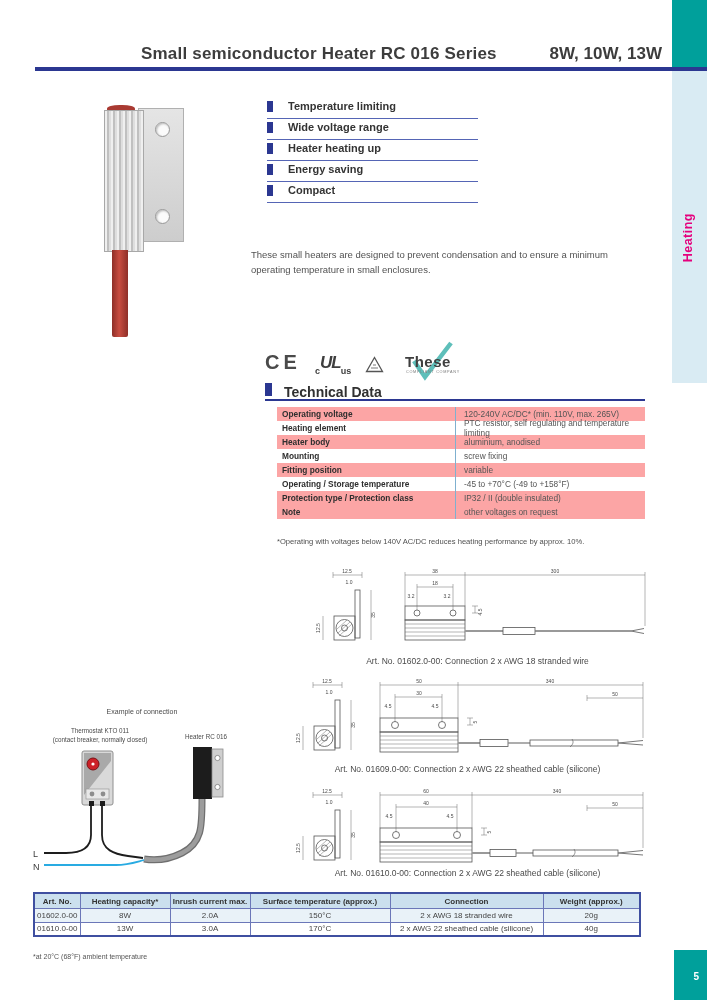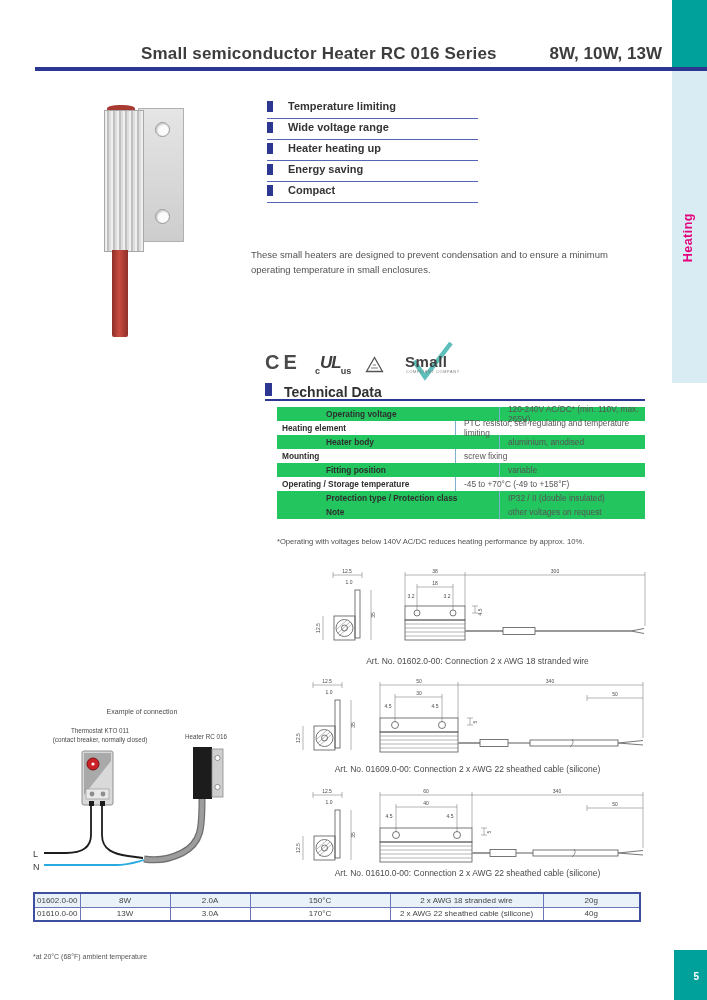--- a/index.html
+++ b/index.html
@@ -48,21 +48,21 @@
   .rohs-word{position:absolute;left:12px;top:6px;font-size:15px;font-weight:bold;color:#3f3f3f;letter-spacing:.5px;}
   .rohs-sub{position:absolute;left:13px;top:23px;font-size:3.8px;color:#7a7a7a;letter-spacing:.7px;}
 
   
   .td-head{position:absolute;left:265px;top:382px;width:380px;height:17px;border-bottom:2px solid #2b3791;}
   .td-head .bullet{position:absolute;left:0;top:1px;width:7px;height:13px;background:#2b3791;}
   .td-head .lbl{position:absolute;left:19px;top:2px;font-size:14px;font-weight:bold;color:#303030;}
 
   .tdt{position:absolute;left:277px;top:407px;width:368px;}
   .tdt-row{display:flex;height:14px;align-items:stretch;font-size:8.3px;}
-  .tdt-row.alt{background:#22c55e;padding-left:44px;}
+  .tdt-row.alt{background:#fca5a5;}
   .tdt-label{width:173px;font-weight:bold;color:#2e2e2e;padding-left:5px;display:flex;align-items:center;}
   .tdt-value{flex:1;color:#555;border-left:1px solid #7fb0cf;padding-left:8px;display:flex;align-items:center;}
   .tdt-foot{position:absolute;left:277px;top:537px;font-size:7.6px;color:#4f4f4f;}
 
   
   .drw{position:absolute;}
   .drw-caption{position:absolute;font-size:8.5px;color:#4a4a4a;text-align:center;}
   svg .dimtx{font-family:"Liberation Sans",sans-serif;font-size:5px;fill:#4a4a4a;}
   svg .dln{stroke:#6b6b6b;stroke-width:.5;}
   svg .oln{stroke:#555;stroke-width:.8;fill:none;}
@@ -141,21 +141,21 @@
       <svg width="19" height="17" viewBox="0 0 19 17">
         <polygon points="9.5,1.5 17.5,15.5 1.5,15.5" fill="none" stroke="#555" stroke-width="1.3"></polygon>
         <line x1="6" y1="12" x2="13" y2="12" stroke="#555" stroke-width=".8"></line>
         <line x1="8" y1="9" x2="11" y2="9" stroke="#555" stroke-width=".8"></line>
       </svg>
     </span>
     <span class="rohs">
       <svg class="rohs-check" width="46" height="42" viewBox="0 0 46 42">
         <polyline points="3,20 14,36 40,2" fill="none" stroke="#4db8b2" stroke-width="4.5" opacity=".9"></polyline>
       </svg>
-      <span class="rohs-word">Small</span>
+      <span class="rohs-word">These</span>
       <span class="rohs-sub">COMPLIANT COMPANY</span>
     </span>
   </div>
 
   <div class="td-head">
     <span class="bullet"></span>
     <span class="lbl">Technical Data</span>
   </div>
 
   <div class="tdt">
@@ -415,20 +415,28 @@
   <table class="sel-table">
     <colgroup>
         <col style="width:46px">
         <col style="width:90px">
         <col style="width:80px">
         <col style="width:140px">
         <col style="width:153px">
         <col style="width:97px">
       </colgroup>
     <tbody>
+        <tr>
+      <th>Art. No.</th>
+      <th>Heating capacity*</th>
+      <th>Inrush current max.</th>
+      <th>Surface temperature (approx.)</th>
+      <th>Connection</th>
+      <th>Weight (approx.)</th>
+    </tr>
     <tr class="r0">
       <td>01602.0-00</td>
       <td>8W</td>
       <td>2.0A</td>
       <td>150°C</td>
       <td>2 x AWG 18 stranded wire</td>
       <td>20g</td>
     </tr>
     <tr>
       <td>01610.0-00</td>

